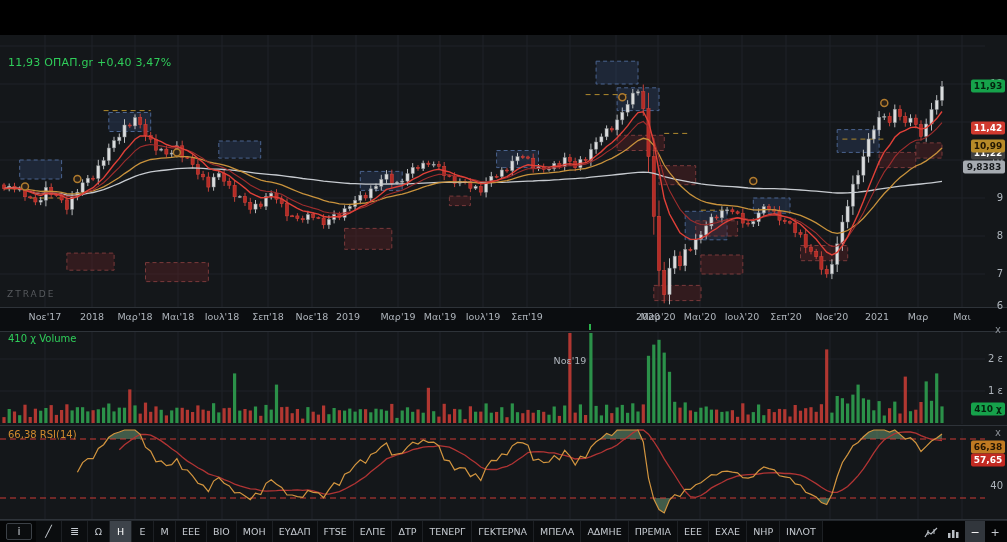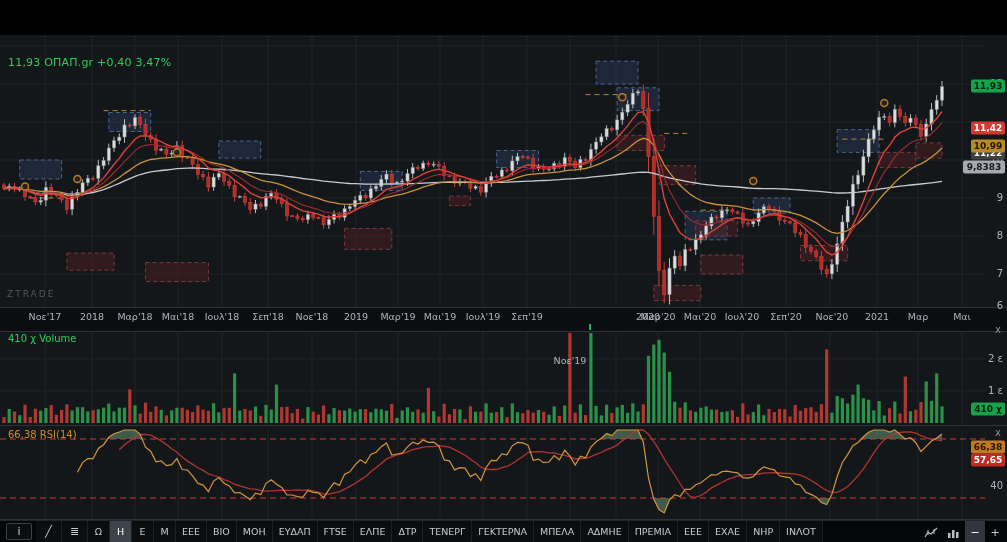--- a/index.html
+++ b/index.html
@@ -741,21 +741,21 @@
       <div class="badge wide" style="top: 167px; background: rgb(166, 171, 177); color: rgb(21, 24, 27);">9,8383</div>
     </div>
   <div id="date-axis">
       <div class="lbl date-tick" style="left: 45px;">Νοε'17</div>
       <div class="lbl date-tick" style="left: 92px;">2018</div>
       <div class="lbl date-tick" style="left: 135px;">Μαρ'18</div>
       <div class="lbl date-tick" style="left: 178px; text-align: center;">Μαι'18</div>
       <div class="lbl date-tick" style="left: 222px;">Ιουλ'18</div>
       <div class="lbl date-tick" style="left: 268px;">Σεπ'18</div>
       <div class="lbl date-tick" style="left: 312px;">Νοε'18</div>
-      <div class="lbl date-tick" style="left: 356px;">2019</div>
+      <div class="lbl date-tick" style="left: 348px;">2019</div>
       <div class="lbl date-tick" style="left: 398px;">Μαρ'19</div>
       <div class="lbl date-tick" style="left: 440px;">Μαι'19</div>
       <div class="lbl date-tick" style="left: 483px;">Ιουλ'19</div>
       <div class="lbl date-tick" style="left: 527px;">Σεπ'19</div>
       <div class="lbl date-tick" style="left: 570px; margin-top: 44px;">Νοε'19</div>
       <div class="lbl date-tick" style="left: 648px;">2020</div>
       <div class="lbl date-tick" style="left: 658px;">Μαρ'20</div>
       <div class="lbl date-tick" style="left: 700px;">Μαι'20</div>
       <div class="lbl date-tick" style="left: 742px;">Ιουλ'20</div>
       <div class="lbl date-tick" style="left: 786px;">Σεπ'20</div>

